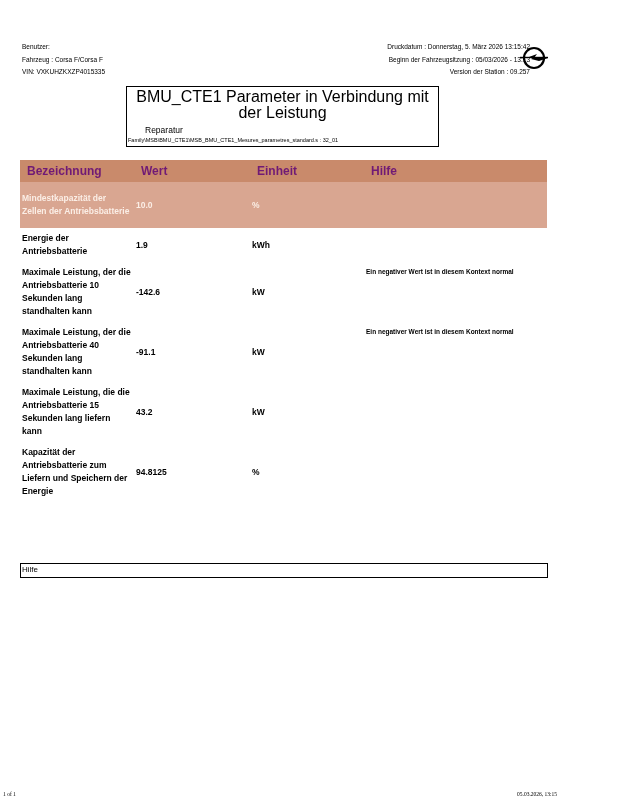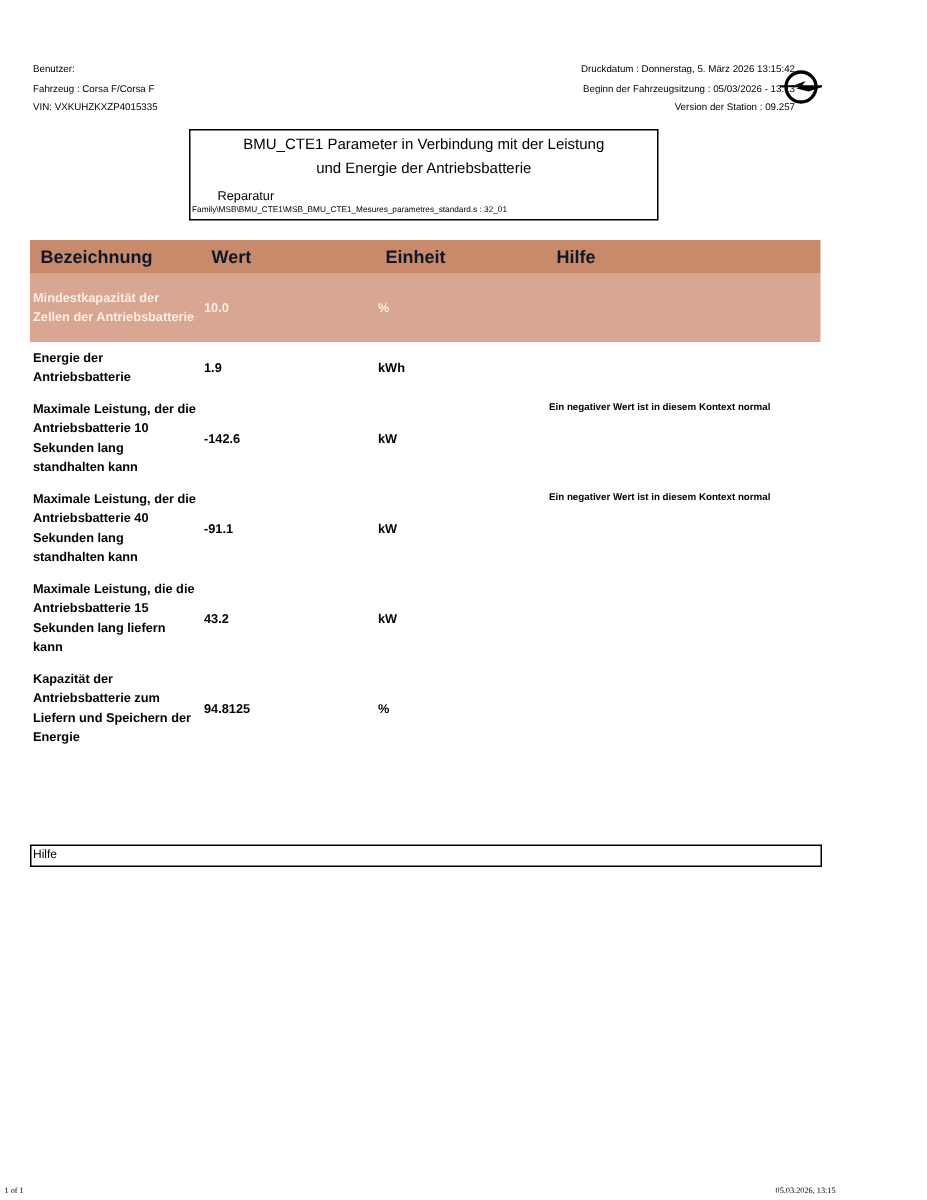--- a/index.html
+++ b/index.html
@@ -1,25 +1,25 @@
 <!DOCTYPE html>
 <html><head>
 <meta charset="utf-8">
 <style>
   html, body { margin: 0; padding: 0; background: #ffffff; }
   body { width: 618px; height: 800px; position: relative; overflow: hidden; font-family: "Liberation Sans", sans-serif; color: #000; }
   .hdr-left { position: absolute; left: 22px; top: 41px; font-size: 6.5px; line-height: 12.5px; }
   .hdr-right { position: absolute; right: 88px; top: 41px; font-size: 6.5px; line-height: 12.5px; text-align: right; }
   .logo { position: absolute; left: 519px; top: 45px; width: 30px; height: 26px; }
   .title-box { position: absolute; left: 126px; top: 86px; width: 313px; height: 61px; border: 1.5px solid #000; box-sizing: border-box; }
-  .title-main { font-size: 10px; text-align: center; line-height: 16px; margin-top: 2px; }
+  .title-main { font-size: 16px; text-align: center; line-height: 16px; margin-top: 2px; }
   .title-sub { font-size: 8.5px; margin-left: 18px; margin-top: 4px; }
   .title-path { font-size: 5.5px; margin-left: 1px; margin-top: 2px; white-space: nowrap; }
   table.params { position: absolute; left: 20px; top: 160px; width: 527px; border-collapse: collapse; }
-  table.params th { background: #c98a6b; color: #0f172a; font-size: 12px; font-weight: bold; text-align: left; height: 22px; padding: 0 0 0 7px; }
+  table.params th { background: #c98a6b; color: #701a75; font-size: 12px; font-weight: bold; text-align: left; height: 22px; padding: 0 0 0 7px; }
   table.params td { font-size: 8.5px; font-weight: bold; vertical-align: middle; padding: 4px 2px; line-height: 13px; }
   table.params tr.hl td { background: #d9a691; color: #fbeee6; }
   td.name { width: 110px; padding-left: 2px !important; margin-top: 27px; }
   td.val { width: 112px; }
   td.unit { width: 110px; }
   td.help { font-size: 6.5px !important; vertical-align: top !important; line-height: 13px !important; padding-top: 3px !important; }
   .hilfe-box { position: absolute; left: 20px; top: 563px; width: 528px; height: 15px; border: 1.5px solid #000; box-sizing: border-box; font-size: 8px; line-height: 12px; padding-left: 1px; }
   .footer-left { position: absolute; left: 3px; top: 791px; font-size: 5.5px; font-family: "Liberation Serif", serif; }
   .footer-right { position: absolute; left: 517px; top: 791px; font-size: 5.5px; font-family: "Liberation Serif", serif; }
 </style>
@@ -40,21 +40,20 @@
 
 <svg class="logo" viewBox="0 0 30 26">
   <circle cx="15" cy="13" r="10" fill="none" stroke="#000" stroke-width="2.2"></circle>
   <path d="M1 12 L10 12 L18 9 L15 13 L29 13 L20 16 L12 14 L15 12 Z" fill="#000"></path>
   <line x1="1" y1="12.5" x2="29" y2="12.5" stroke="#000" stroke-width="1.4"></line>
 </svg>
 
 <div class="title-box">
   <div class="title-main">
     <div>BMU_CTE1 Parameter in Verbindung mit der Leistung</div>
-    <div>und Energie der Antriebsbatterie</div>
   </div>
   <div class="title-sub">Reparatur</div>
   <div class="title-path">Family\MSB\BMU_CTE1\MSB_BMU_CTE1_Mesures_parametres_standard.s : 32_01</div>
 </div>
 
 <table class="params">
   <thead>
     <tr>
       <th>Bezeichnung</th>
       <th>Wert</th>

